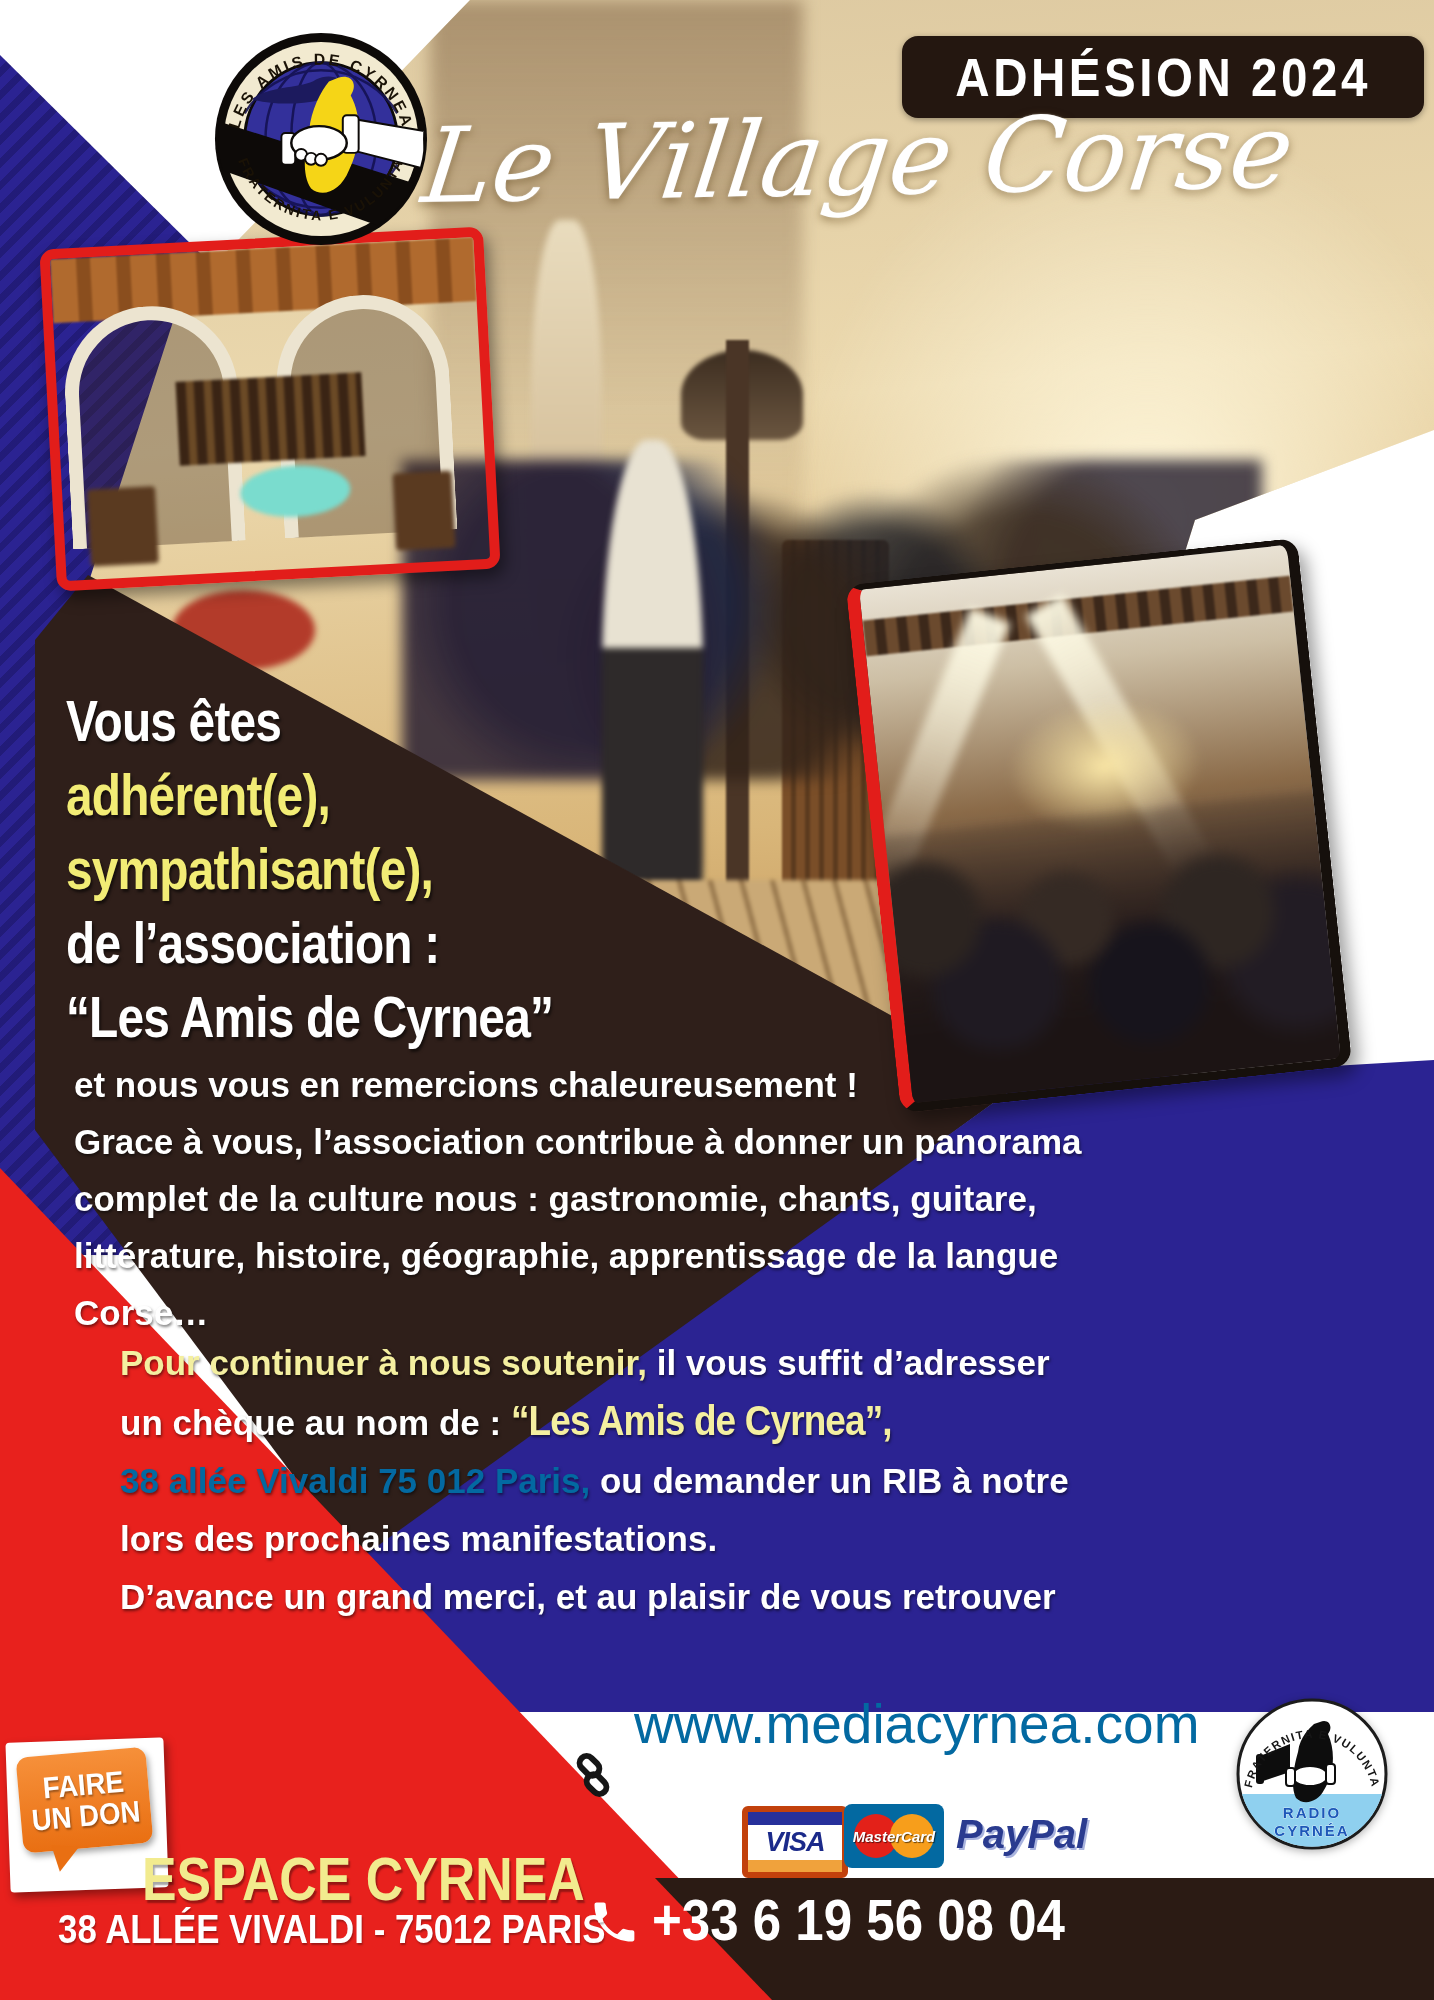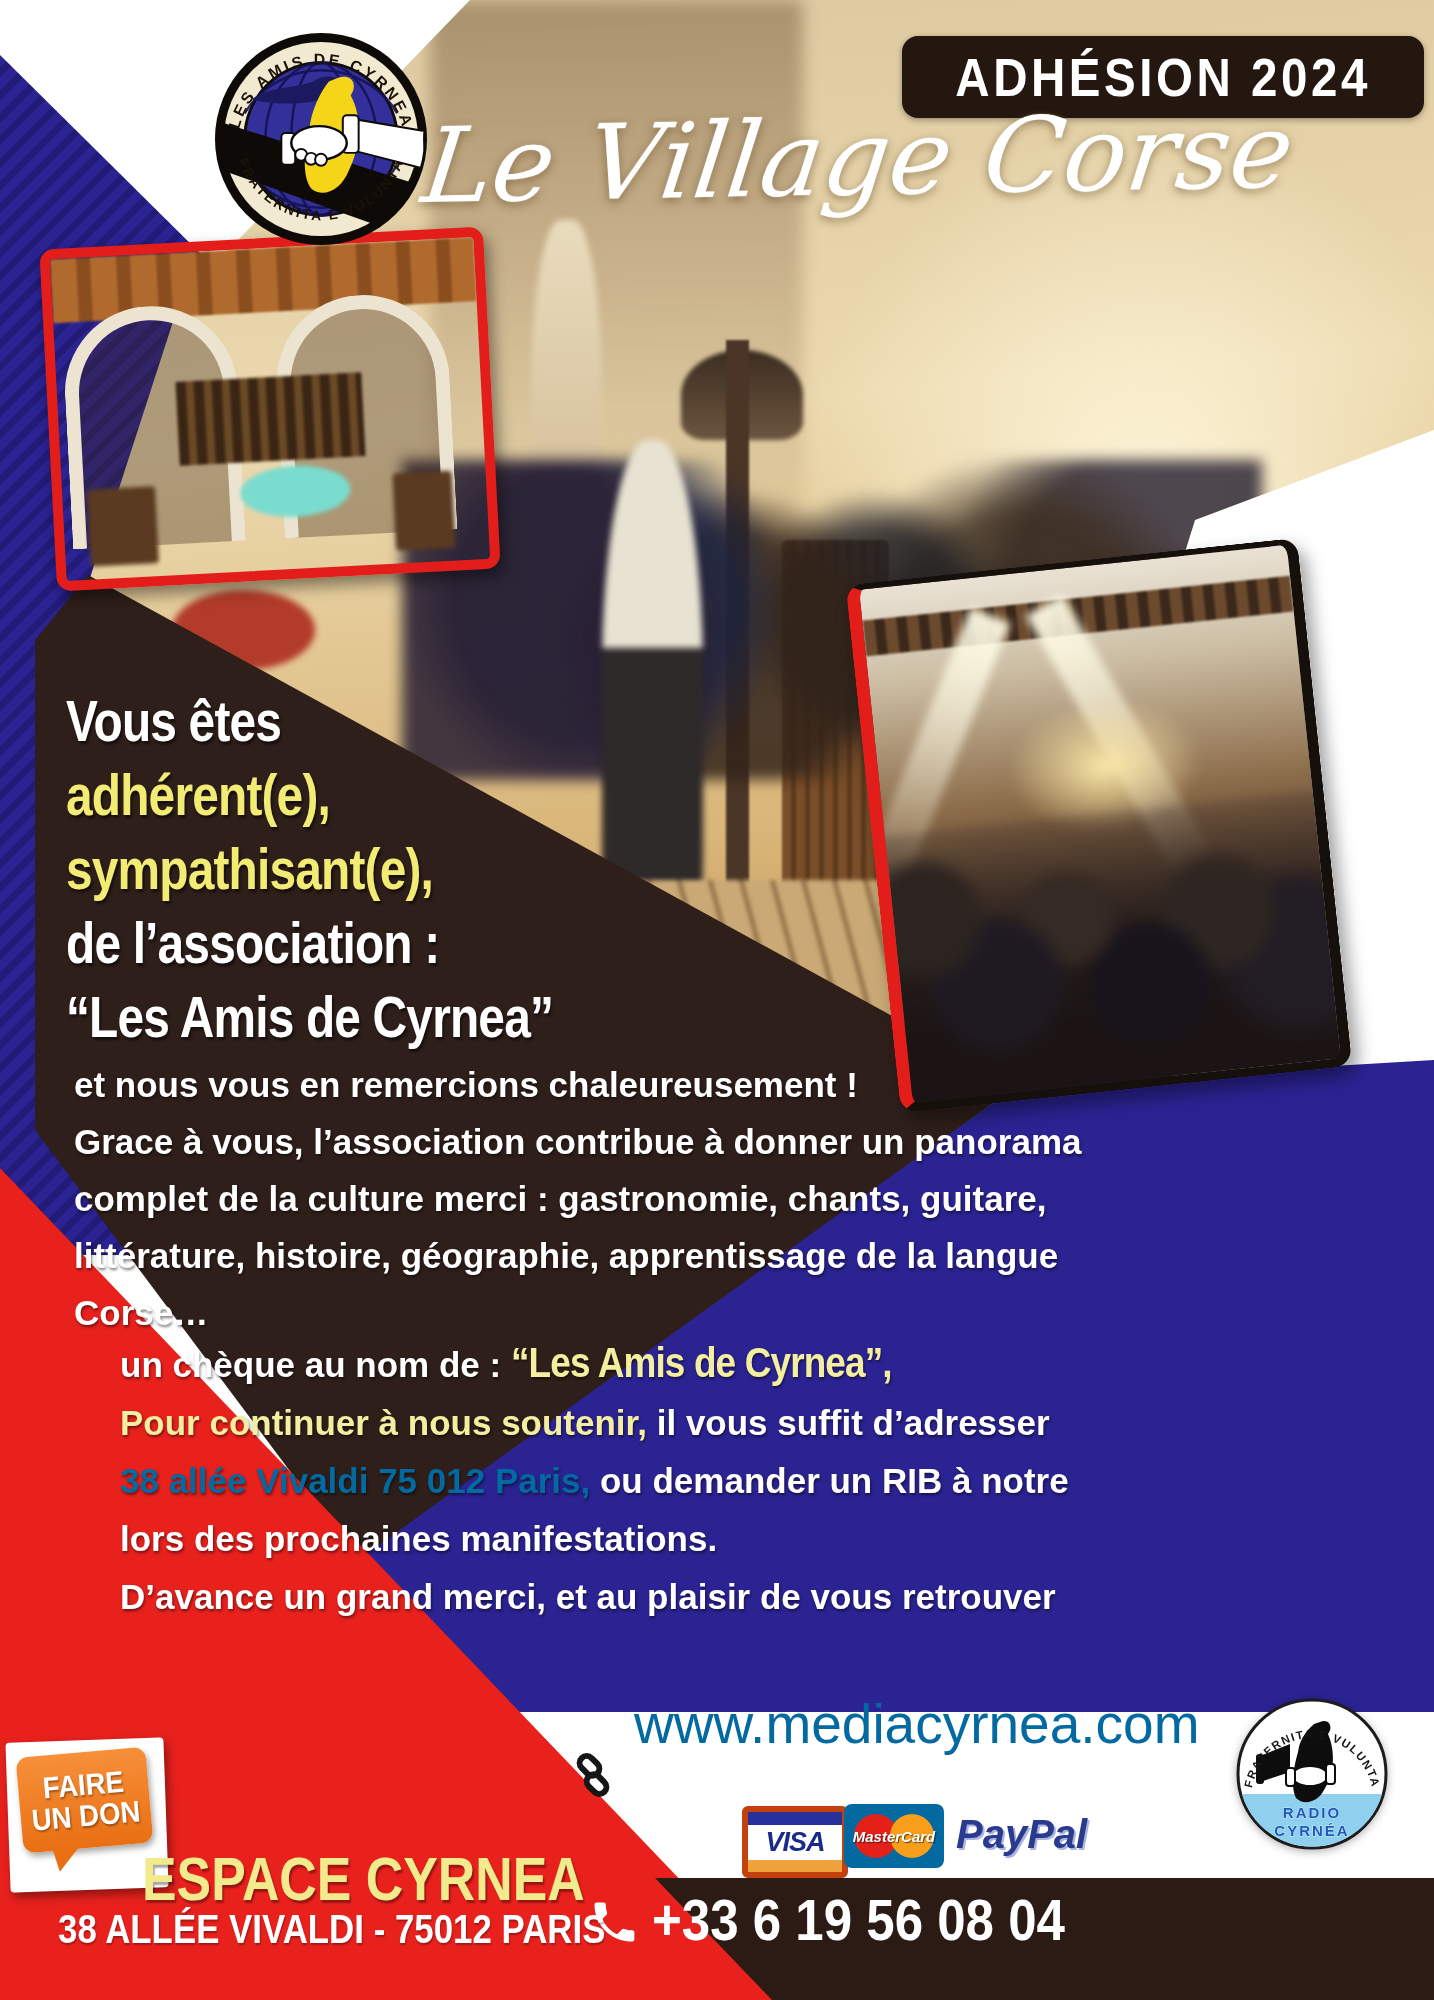--- a/index.html
+++ b/index.html
@@ -252,28 +252,28 @@
     <div class="hl w">Vous êtes</div>
     <div class="hl y">adhérent(e),</div>
     <div class="hl y">sympathisant(e),</div>
     <div class="hl w">de l’association :</div>
     <div class="hl w">“Les Amis de Cyrnea”</div>
   </div>
 
   <div class="abs intro">
     <div>et nous vous en remercions chaleureusement !</div>
     <div>Grace à vous, l’association contribue à donner un panorama</div>
-    <div>complet de la culture merci : gastronomie, chants, guitare,</div>
+    <div>complet de la culture nous : gastronomie, chants, guitare,</div>
     <div>littérature, histoire, géographie, apprentissage de la langue</div>
     <div>Corse…</div>
   </div>
 
   <div class="abs support">
+    <div><span class="yel">Pour continuer à nous soutenir,</span><span> il vous suffit d’adresser</span></div>
     <div><span>un chèque au nom de : </span><span class="brand">“Les Amis de Cyrnea”,</span></div>
-    <div><span class="yel">Pour continuer à nous soutenir,</span><span> il vous suffit d’adresser</span></div>
     <div><span class="yelb">38 allée Vivaldi 75 012 Paris,</span><span> ou demander un RIB à notre</span></div>
     <div>lors des prochaines manifestations.</div>
     <div>D’avance un grand merci, et au plaisir de vous retrouver</div>
   </div>
 
   <div class="abs donate-card">
     <div class="donate-bubble">
       <div class="don-line">FAIRE</div>
       <div class="don-line">UN DON</div>
     </div>

